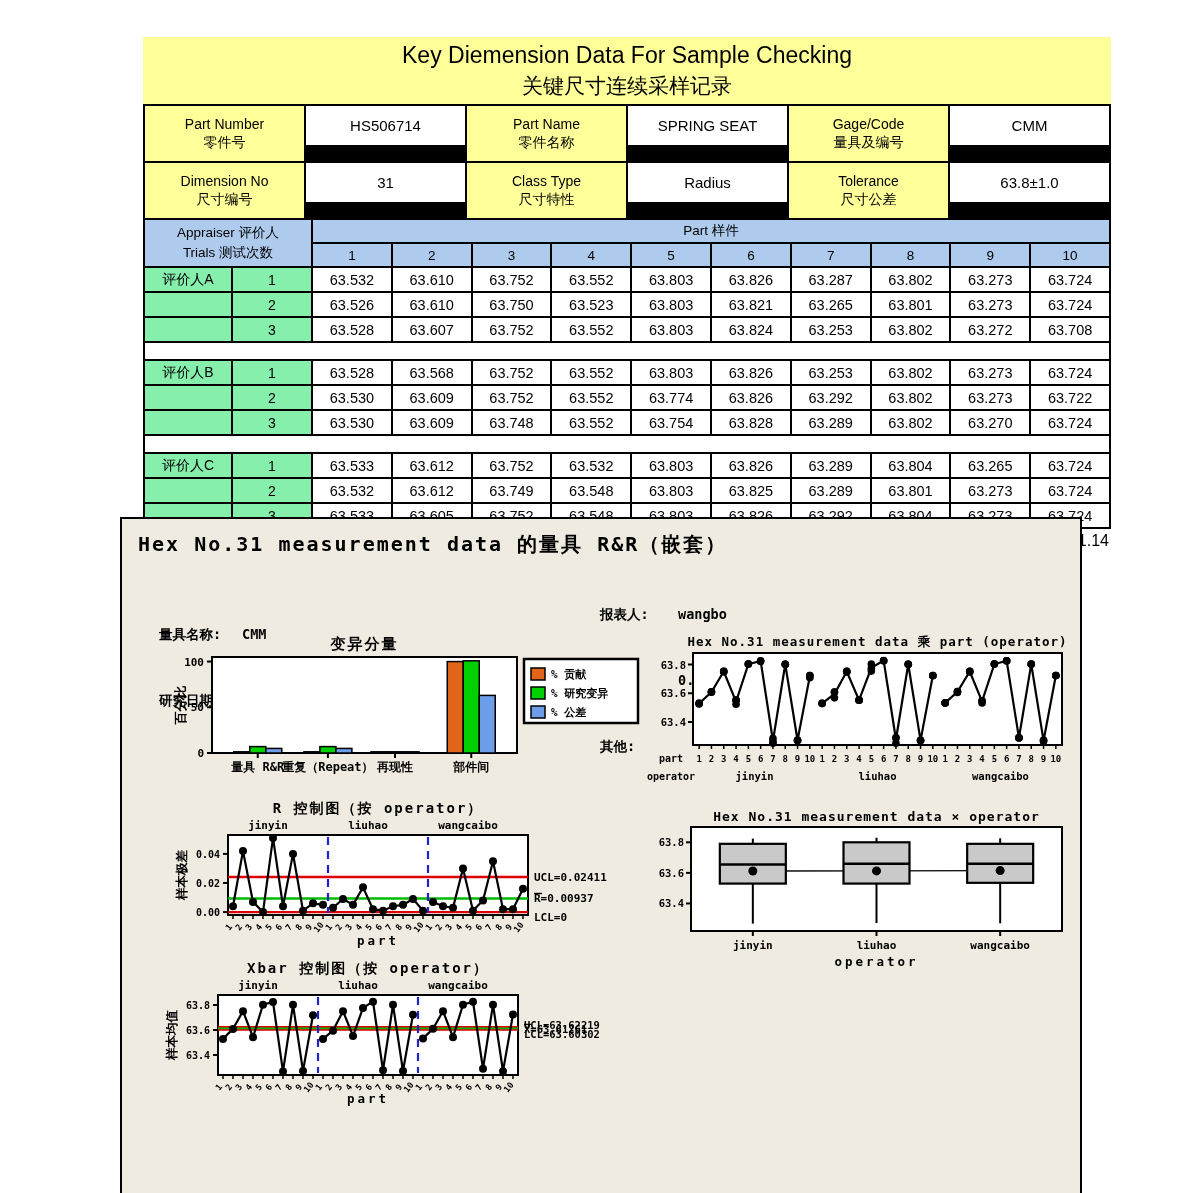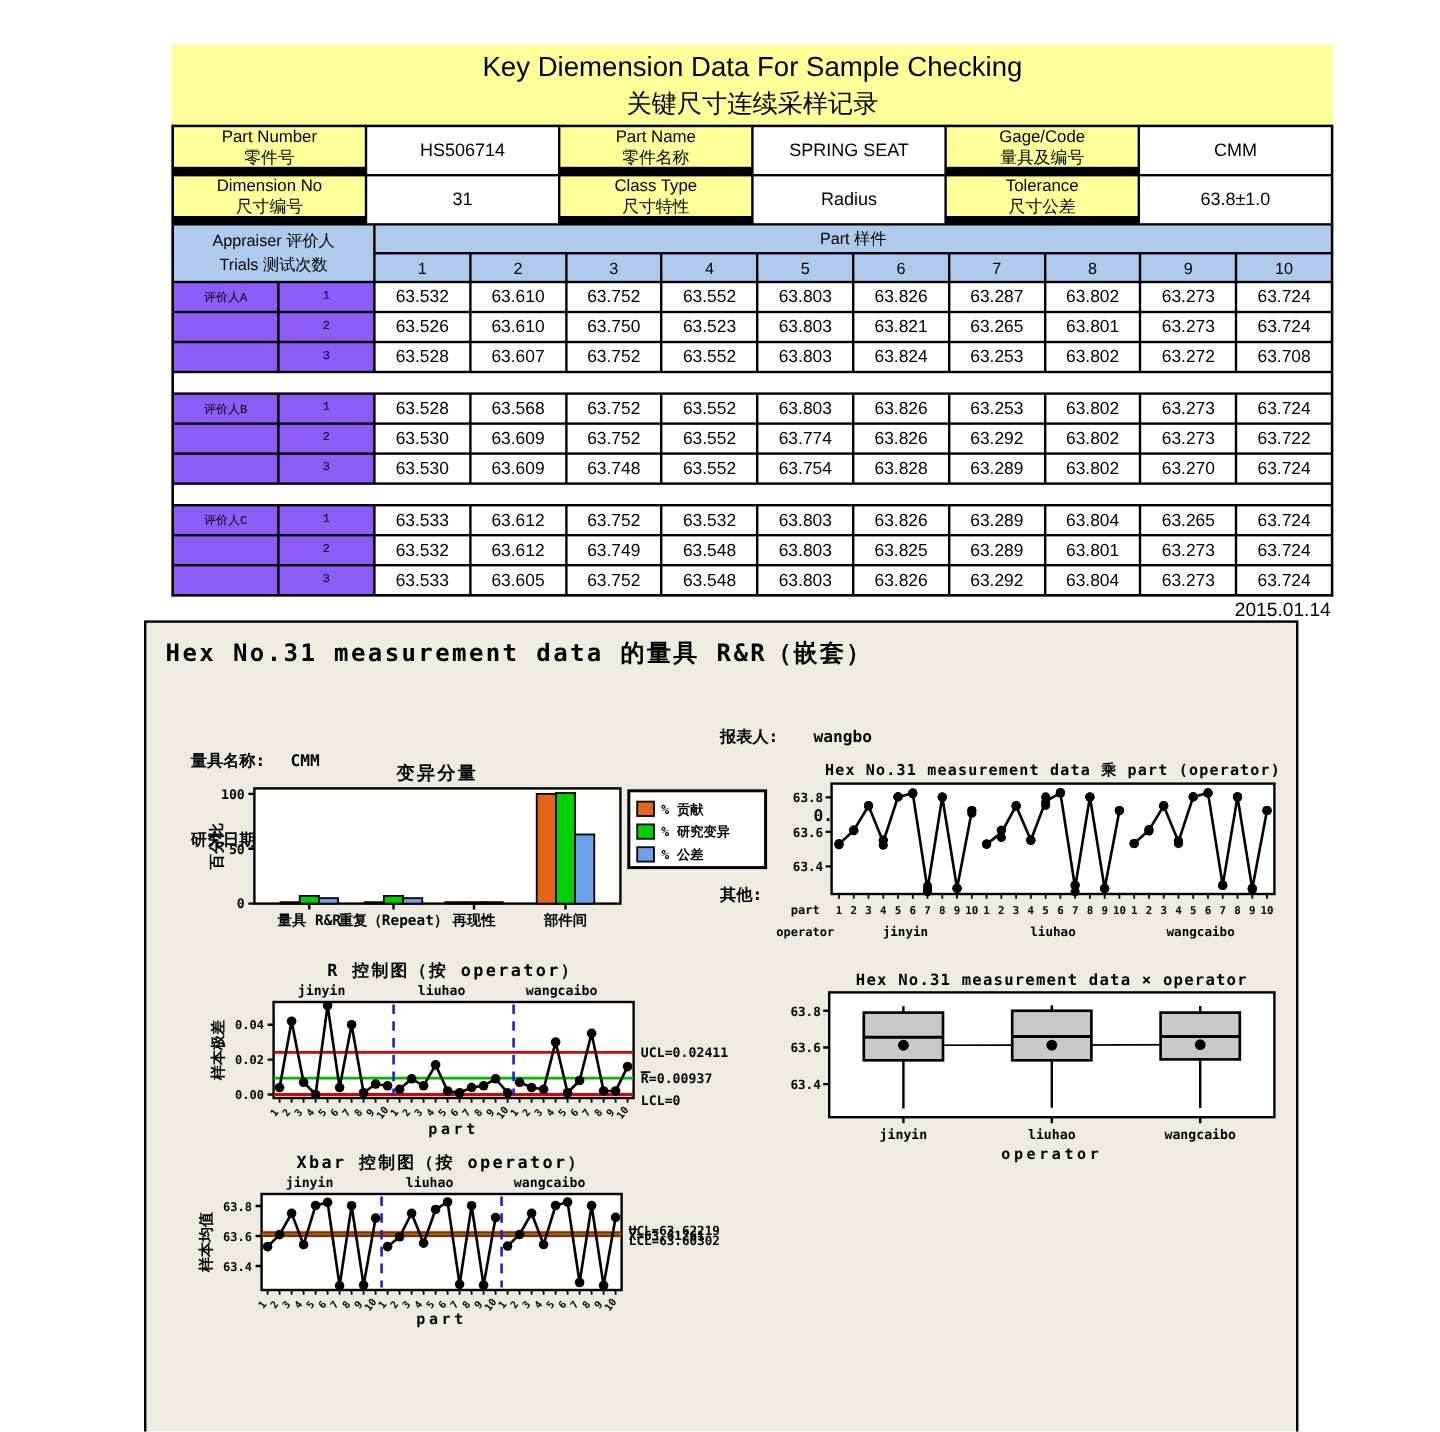--- a/index.html
+++ b/index.html
@@ -8,27 +8,27 @@
 
   
   .doc{position:absolute;left:120px;top:37px;width:968px;padding-left:23px;}
   .title-block{background:#FFFF99;text-align:center;padding:5px 0 4px;}
   .title-en{font-size:23px;}
   .title-cn{font-size:21px;margin-top:3px;}
 
   .grid-black{display:grid;background:#000;gap:2px;border:2px solid #000;}
   .info-grid{grid-template-columns:repeat(6,1fr);}
   .cell{display:flex;align-items:center;justify-content:center;text-align:center;}
-  .cell.lbl{background:#FFFF99;flex-direction:column;font-size:14px;line-height:1.25;height:33px;}
+  .cell.lbl{background:#FFFF99;flex-direction:column;font-size:14px;line-height:1.25;height:55px;}
   .cell.val{background:#fff;font-size:15px;height:39px;}
 
   .meas-table{grid-template-columns:86px 78px repeat(10,1fr);border-top:0;
               grid-template-rows:22px 22px 23px 23px 23px 16px 23px 23px 23px 16px 23px 23px 23px;}
   .meas-table .hdr{background:#AECBEE;font-size:13.5px;}
-  .meas-table .cyan{background:#8b5cf6;font-size:10px;font-family:Liberation Mono, monospace;}
+  .meas-table .cyan{background:#86efac;font-size:14px;}
   .meas-table .white{background:#fff;font-size:14.5px;}
   .meas-table .sep{background:#fff;grid-column:1/13;}
   .hdr-appr{grid-column:1/3;grid-row:1/3;flex-direction:column;line-height:1.45;}
   .hdr-part{grid-column:3/13;}
 
   .date-line{text-align:right;font-size:16px;padding:3px 2px 0 0;}
 
   
   .panel{position:absolute;left:120px;top:517px;width:962px;height:726px;
          background:#EFEBE0;border:2px solid #000;box-sizing:border-box;

